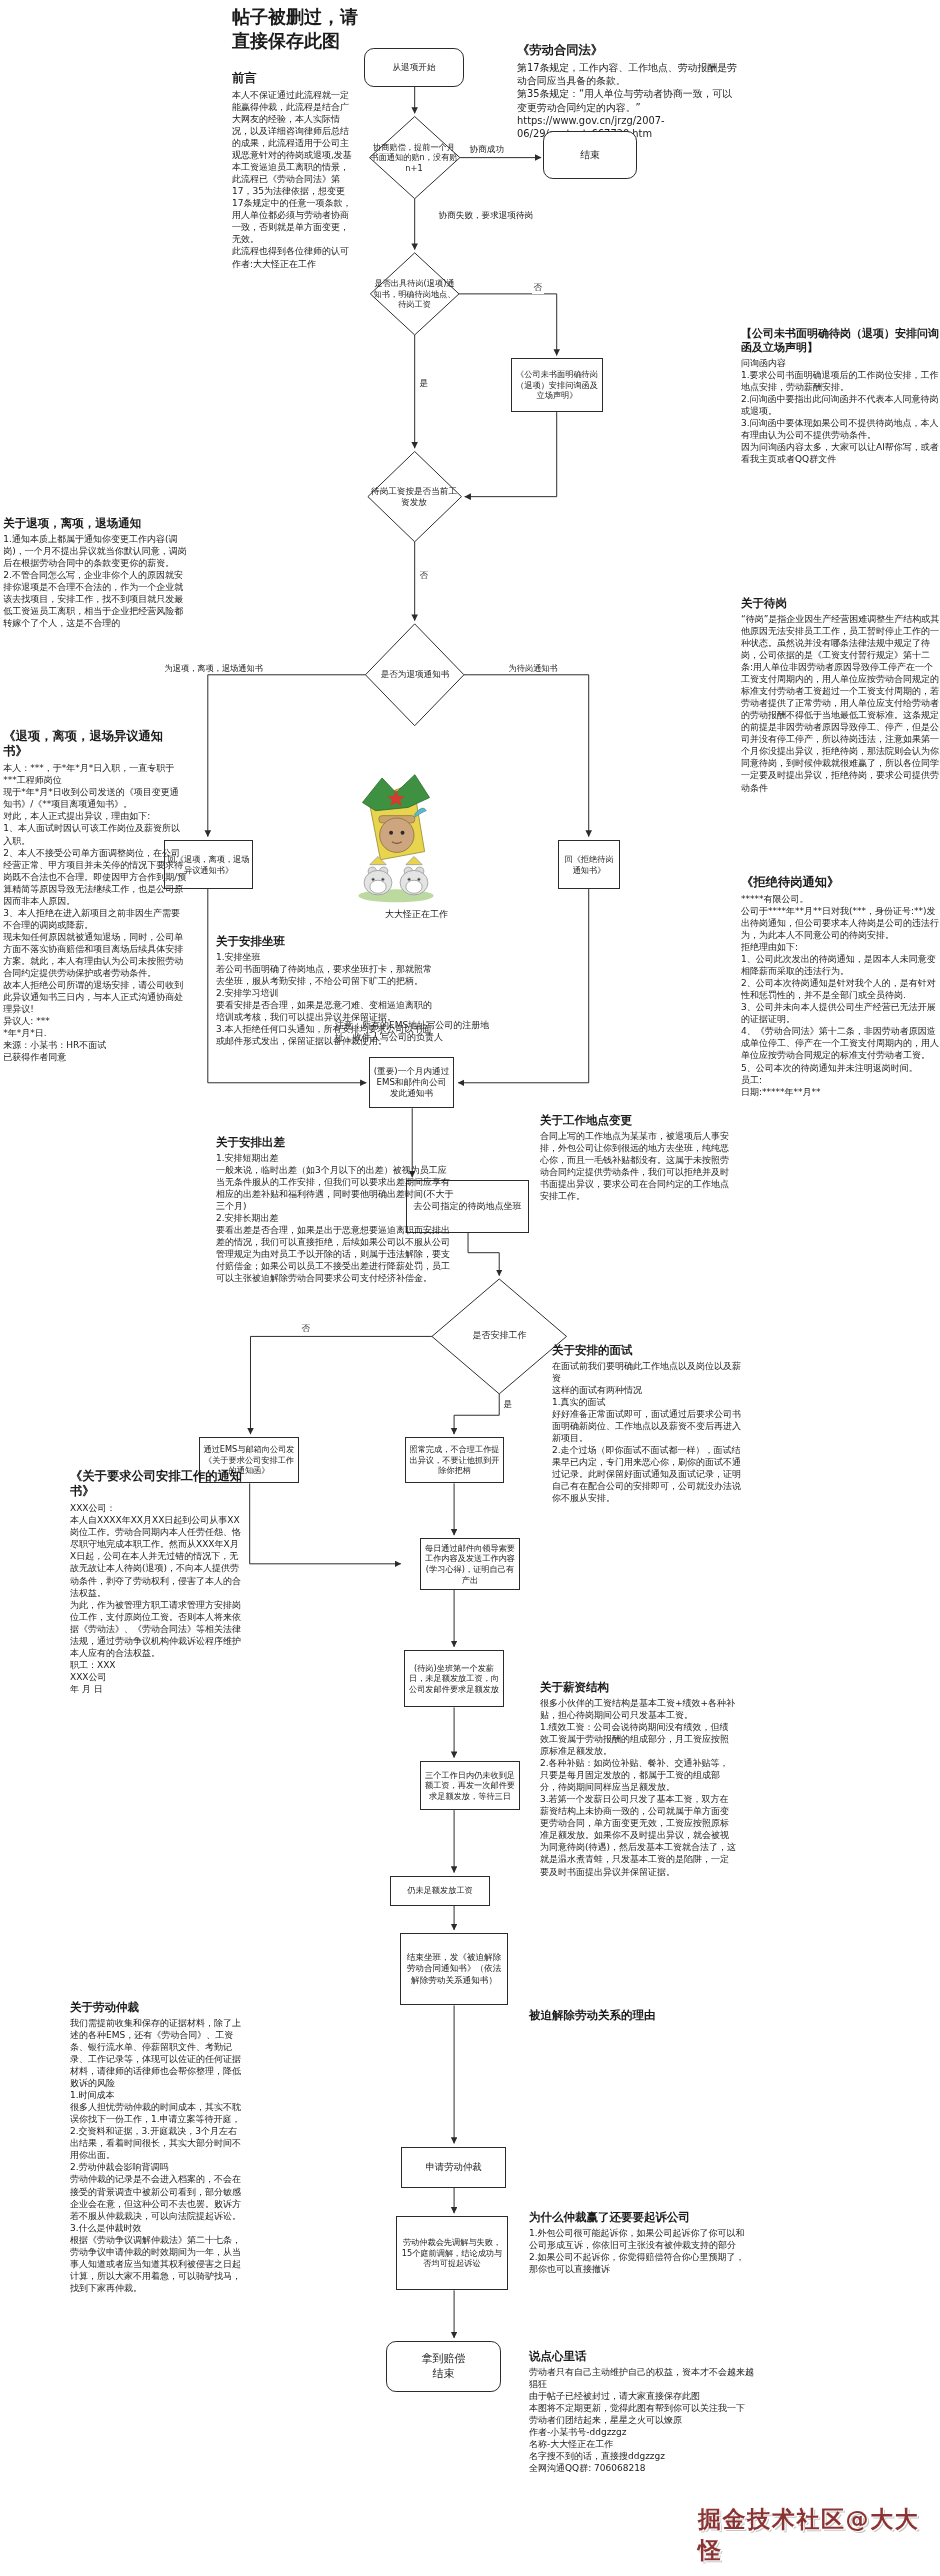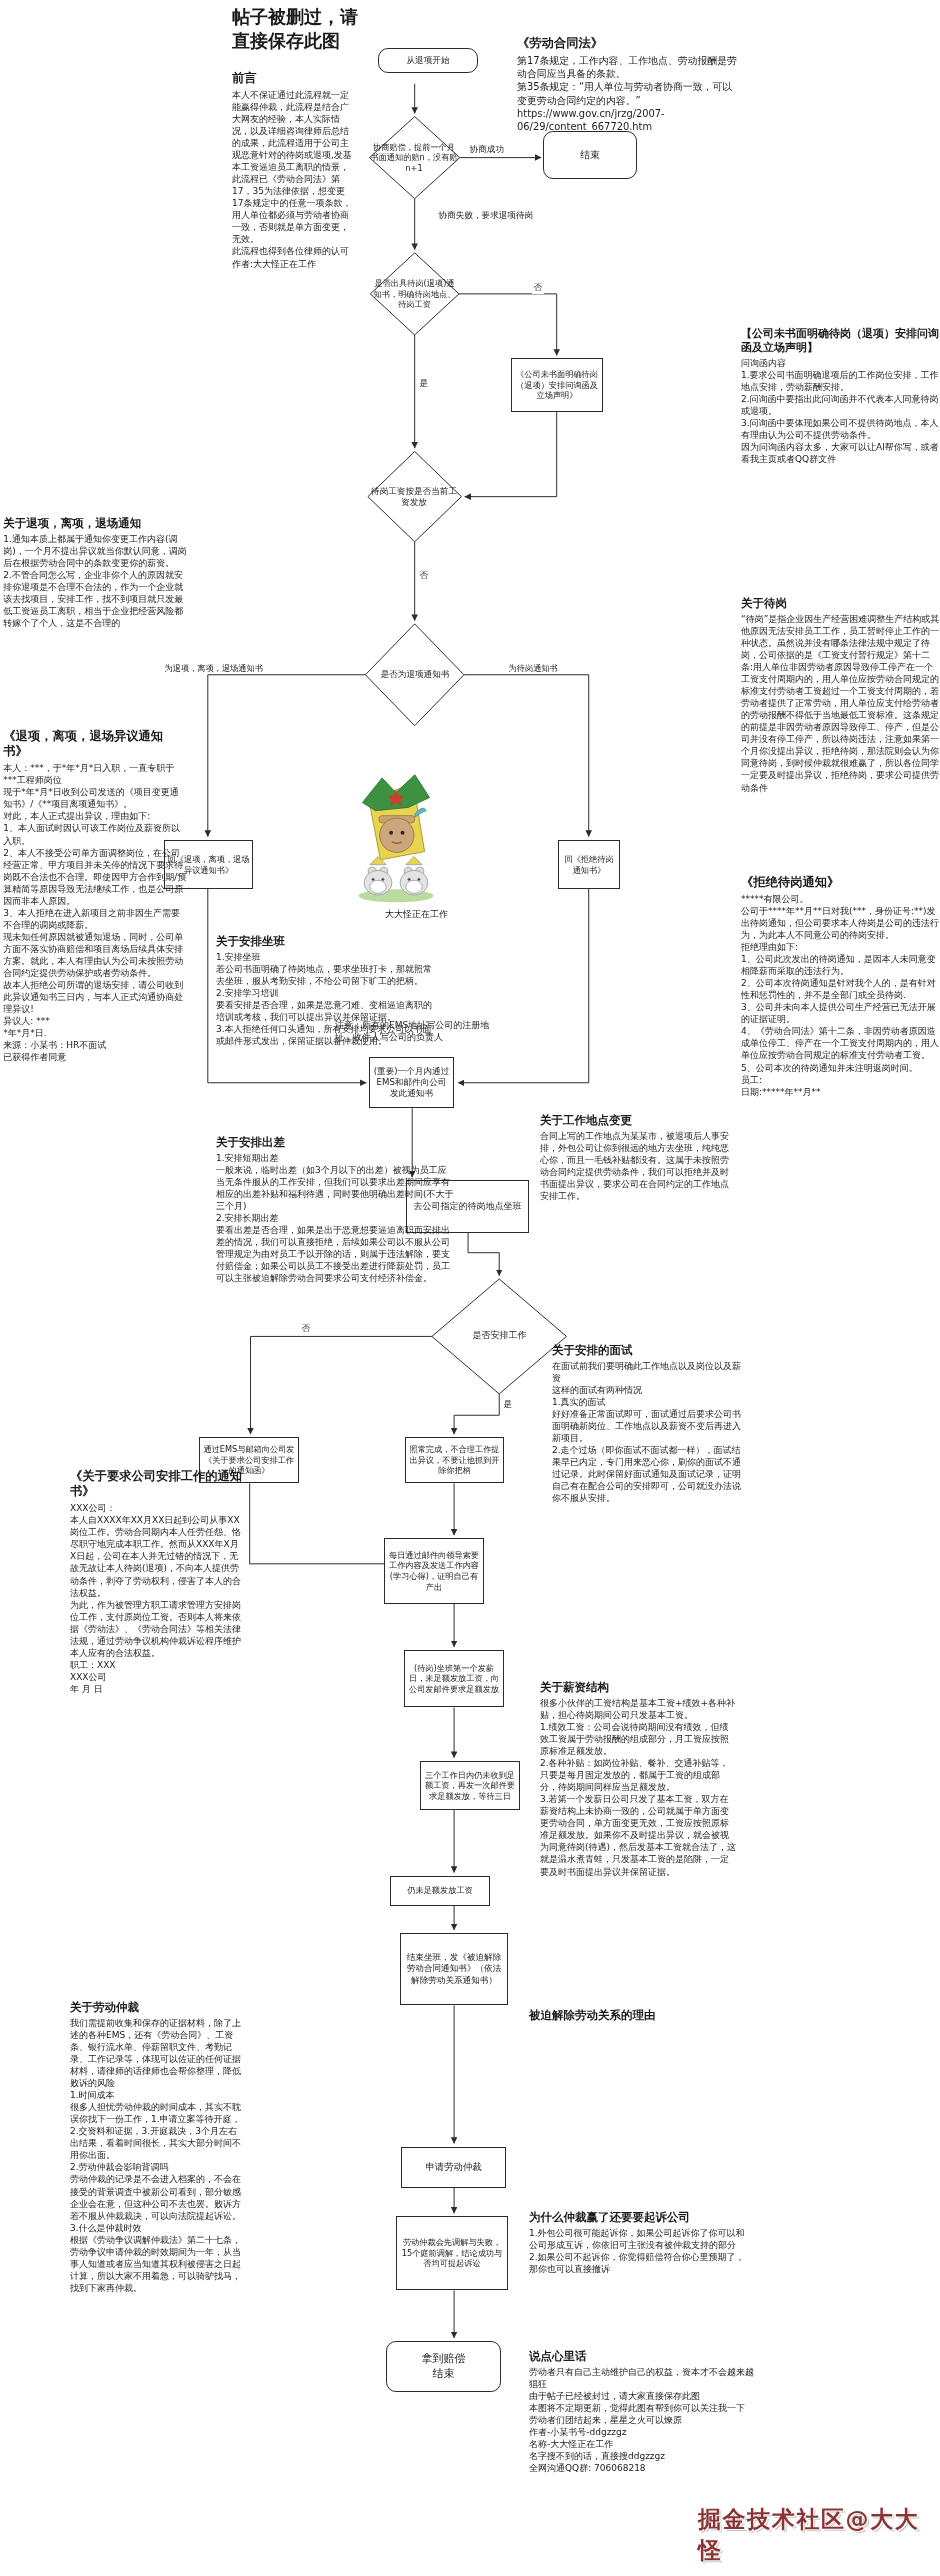--- a/index.html
+++ b/index.html
@@ -4,21 +4,21 @@
 <style>
   html,body{margin:0;padding:0;background:#ffffff;}
   #canvas{position:relative;width:941px;height:2576px;background:#fff;overflow:hidden;
           font-family:"DejaVu Sans","Liberation Sans",sans-serif;color:#1b1b1b;}
   svg.wires{position:absolute;left:0;top:0;z-index:1;}
   .title{position:absolute;left:232px;top:4.9px;width:160px;font-size:18px;font-weight:bold;
          line-height:1.35;white-space:pre-line;z-index:2;}
   .sec{position:absolute;z-index:2;}
   .sec-h{font-weight:bold;font-size:11.5px;margin-bottom:2.5px;line-height:1.25;}
   .sec-b{font-size:9px;line-height:1.34;white-space:pre-line;}
-  .law .sec-h{font-size:12.3px;}
+  .law .sec-h{font-size:12.3px;margin-top:7px;}
   .law .sec-b{font-size:9.9px;}
   .preface .sec-h{font-size:12.3px;}
   .node{position:absolute;border:1.1px solid #2b2b2b;background:#fff;display:flex;align-items:center;
         justify-content:center;text-align:center;font-size:8.6px;line-height:1.3;padding:1.6px 2.5px;
         box-sizing:border-box;z-index:2;}
   .node-sm{font-size:8.2px;}
   .round{border-radius:9.9px;}
   .pre{white-space:pre-line;}
   .dtext{position:absolute;display:flex;align-items:center;justify-content:center;text-align:center;
          font-size:8.2px;line-height:1.28;z-index:2;}
@@ -83,21 +83,21 @@
 作者:大大怪正在工作</div>
   </div>
 
   <div class="sec law" style="left:517px;top:36px;width:222px;">
     <div class="sec-h">《劳动合同法》</div>
     <div class="sec-b">第17条规定，工作内容、工作地点、劳动报酬是劳动合同应当具备的条款。
 第35条规定：“用人单位与劳动者协商一致，可以变更劳动合同约定的内容。”
 https://www.gov.cn/jrzg/2007-06/29/content_667720.htm</div>
   </div>
 
-  <div class="node round" style="left:378px;top:48px;width:100px;height:25px;">从退项开始</div>
+  <div class="node round" style="left:364px;top:48px;width:100px;height:39px;">从退项开始</div>
   <div class="dtext" style="left:369px;top:129px;width:90px;height:57px;">协商赔偿，提前一个月书面通知的赔n，没有赔n+1</div>
   <div class="node round" style="left:543px;top:131px;width:94px;height:48px;font-size:9.9px;">结束</div>
   <div class="lbl" style="left:468px;top:144px;">协商成功</div>
   <div class="lbl" style="left:437px;top:210px;">协商失败，要求退项待岗</div>
 
   <div class="dtext" style="left:371px;top:267px;width:87px;height:54px;">是否出具待岗(退项)通知书，明确待岗地点、待岗工资</div>
   <div class="lbl" style="left:532px;top:282px;">否</div>
   <div class="lbl" style="left:418px;top:378px;">是</div>
   <div class="node node-sm" style="left:511px;top:358px;width:92px;height:54px;">《公司未书面明确待岗（退项）安排问询函及立场声明》</div>
 
@@ -147,21 +147,21 @@
 
   <div class="node" style="left:369px;top:1057px;width:85px;height:51px;">(重要)一个月内通过EMS和邮件向公司发此通知书</div>
   <div class="node" style="left:406px;top:1180px;width:123px;height:53px;font-size:9px;">去公司指定的待岗地点坐班</div>
 
   <div class="dtext" style="left:450px;top:1328px;width:99px;height:16.4px;font-size:9px;">是否安排工作</div>
   <div class="lbl" style="left:300px;top:1323px;">否</div>
   <div class="lbl" style="left:502px;top:1399px;">是</div>
 
   <div class="node node-sm" style="left:199px;top:1437px;width:100px;height:46px;">通过EMS与邮箱向公司发《关于要求公司安排工作的通知函》</div>
   <div class="node node-sm" style="left:405px;top:1437px;width:99px;height:46px;">照常完成，不合理工作提出异议，不要让他抓到开除你把柄</div>
-  <div class="node node-sm" style="left:384px;top:1538px;width:100px;height:66px;">每日通过邮件向领导索要工作内容及发送工作内容(学习心得)，证明自己有产出</div>
+  <div class="node node-sm" style="left:420px;top:1538px;width:100px;height:52px;">每日通过邮件向领导索要工作内容及发送工作内容(学习心得)，证明自己有产出</div>
   <div class="node node-sm" style="left:404px;top:1650px;width:100px;height:57px;">(待岗)坐班第一个发薪日，未足额发放工资，向公司发邮件要求足额发放</div>
   <div class="node node-sm" style="left:420px;top:1761px;width:100px;height:49px;">三个工作日内仍未收到足额工资，再发一次邮件要求足额发放，等待三日</div>
   <div class="node node-sm" style="left:390px;top:1876px;width:100px;height:29.6px;">仍未足额发放工资</div>
   <div class="node" style="left:400px;top:1933px;width:108px;height:72px;">结束坐班，发《被迫解除劳动合同通知书》（依法解除劳动关系通知书）</div>
   <div class="node" style="left:401px;top:2147px;width:105px;height:41px;font-size:9.4px;">申请劳动仲裁</div>
   <div class="node node-sm" style="left:396px;top:2216px;width:112px;height:74px;">劳动仲裁会先调解与失败，15个庭前调解，结论成功与否均可提起诉讼</div>
   <div class="node round pre" style="left:386px;top:2341px;width:115px;height:51px;font-size:11px;">拿到赔偿
 结束</div>
 
   <div class="sec" style="left:3.3px;top:516px;width:184px;">

